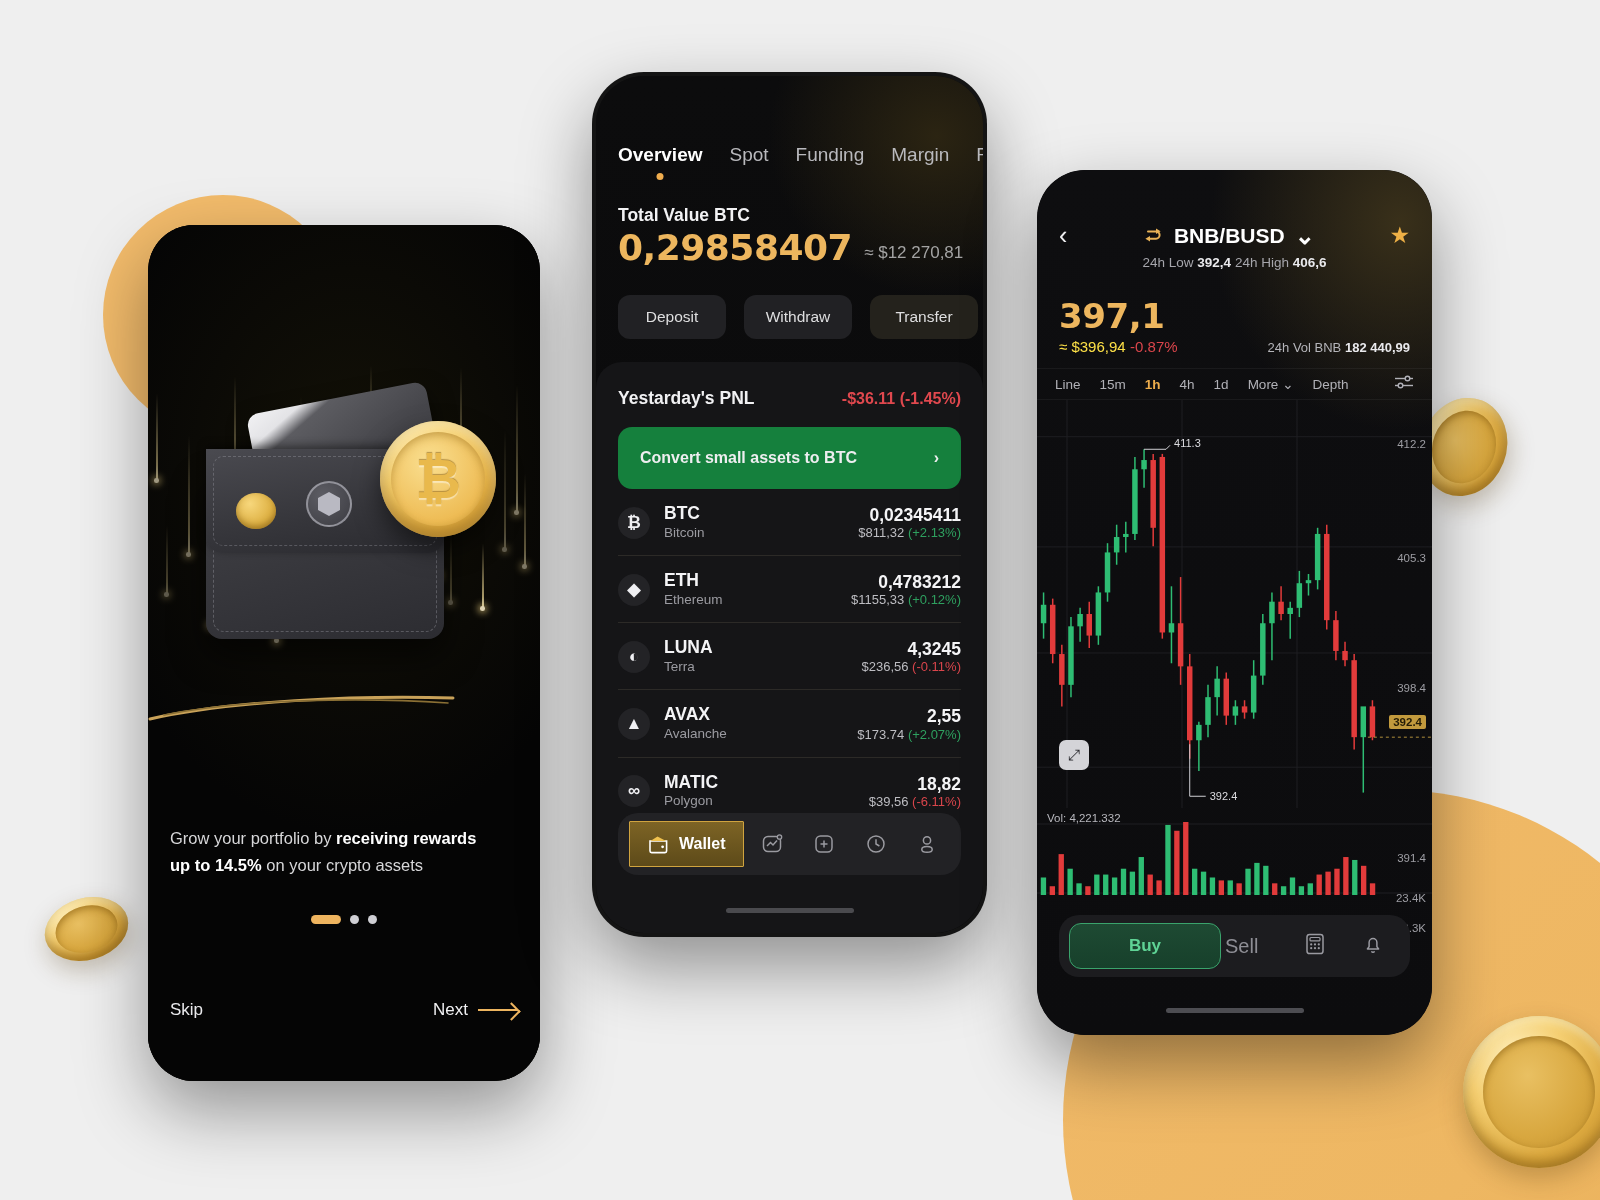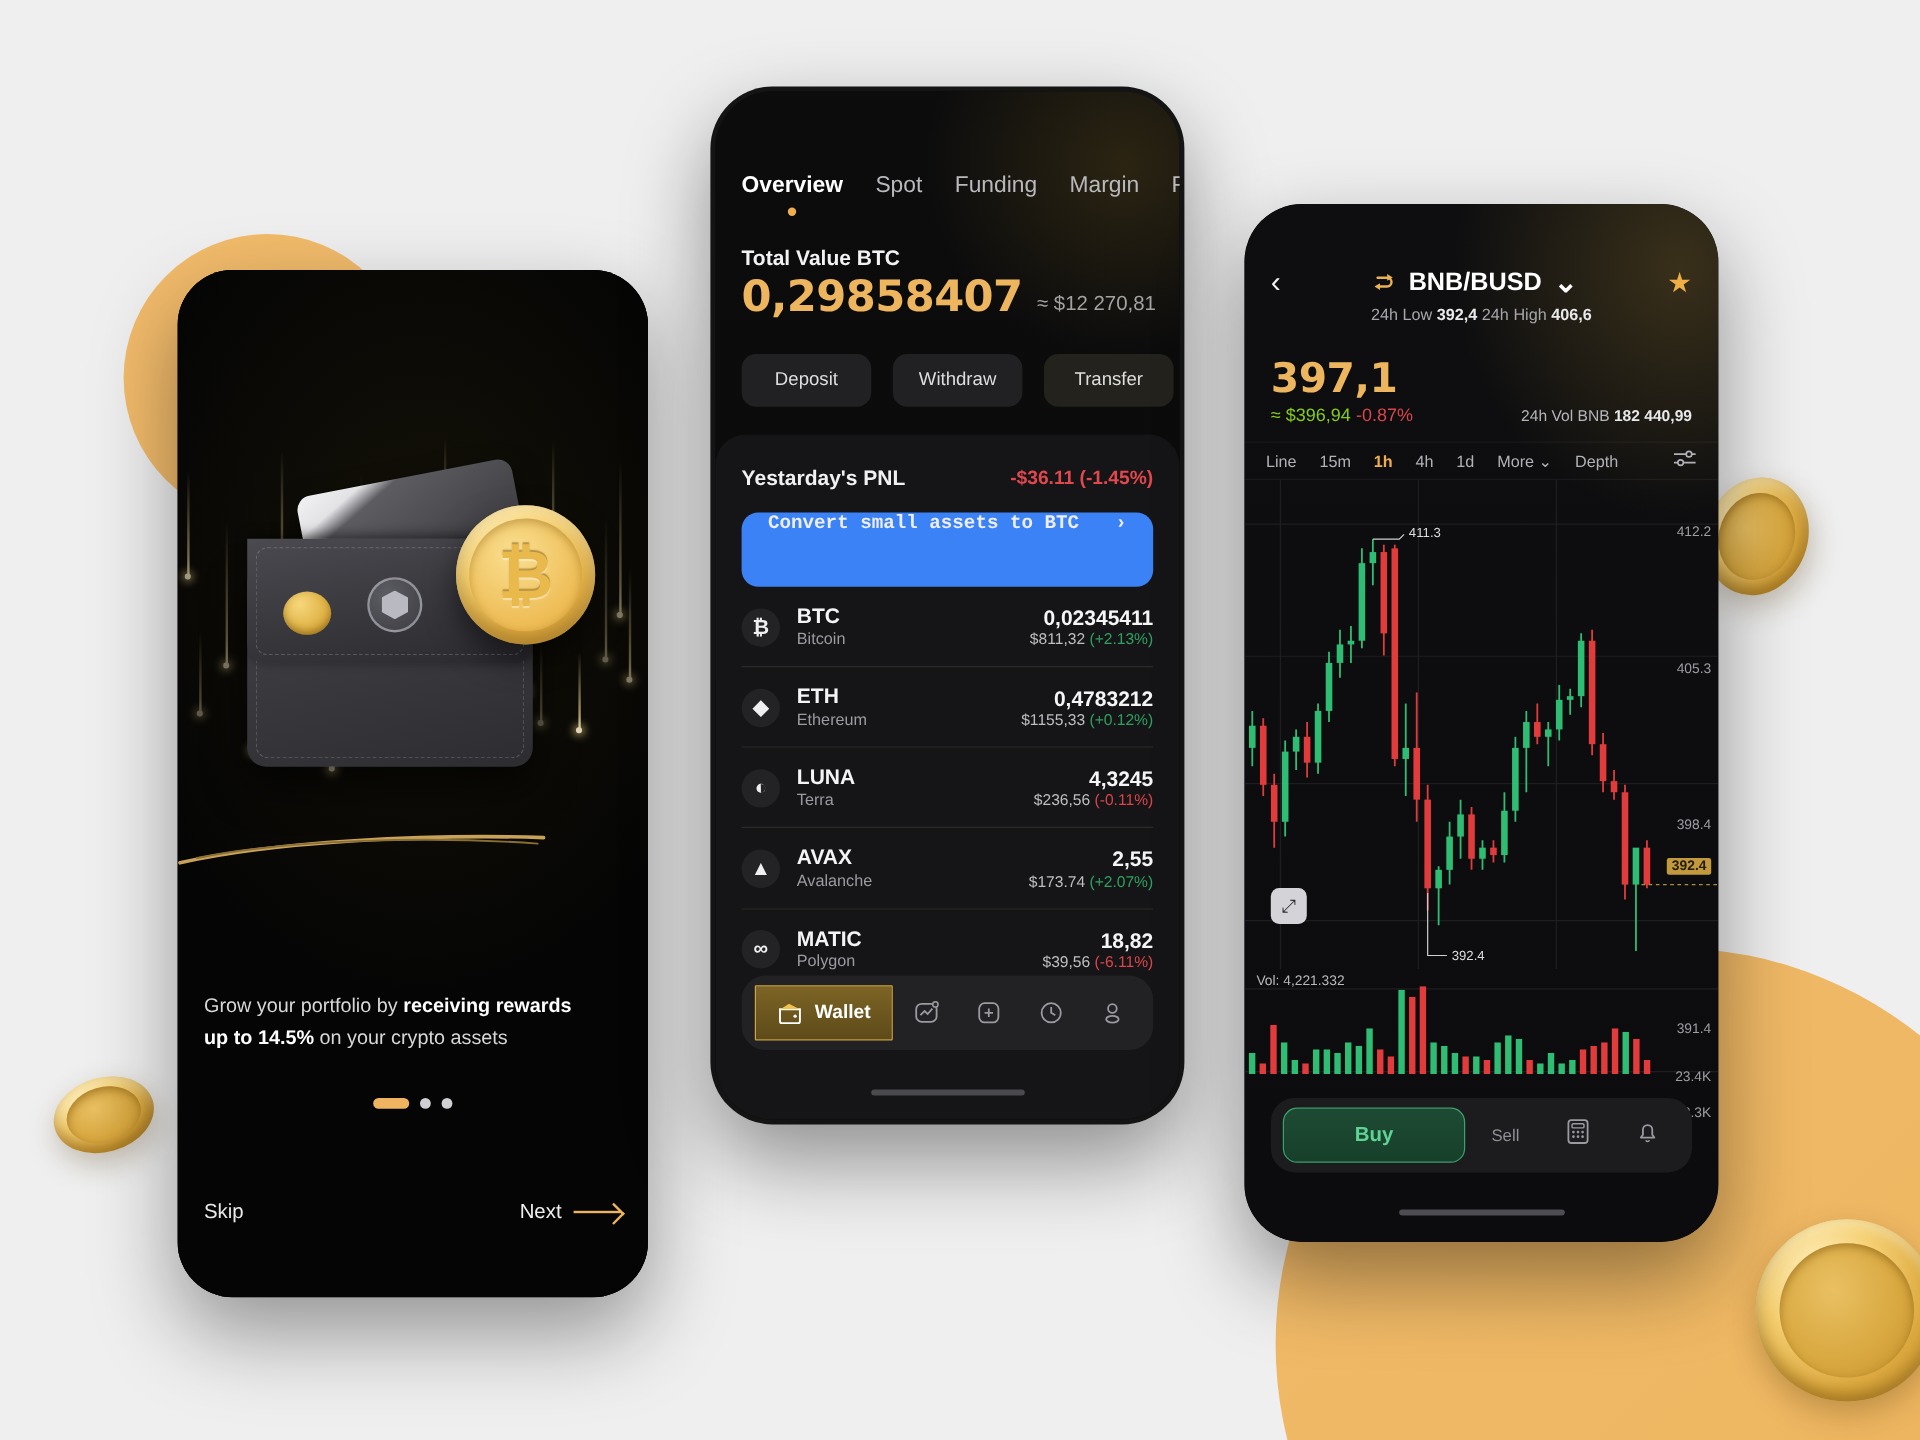--- a/index.html
+++ b/index.html
@@ -212,22 +212,22 @@
 
   .mid-sheet {
     position:absolute; left:0; right:0; top:286px; bottom:0;
     background:#151517; border-radius:26px 26px 0 0;
     padding: 0 22px;
   }
   .pnl-row { display:flex; justify-content:space-between; align-items:center; padding-top:26px; }
   .pnl-label { color:#f1f1f3; font-size:17.5px; font-weight:700; }
   .pnl-value { color:#e0484e; font-size:16px; font-weight:700; }
   .convert {
-    margin-top:18px; height:62px; border-radius:14px; background:#3b82f6;
-    display:flex; justify-content:space-between; padding:0 22px;font-family:Liberation Mono, monospace;
+    margin-top:18px; height:62px; border-radius:14px; background:#15803d;
+    display:flex; align-items:center; justify-content:space-between; padding:0 22px;
   }
   .convert span { color:#eeeef0; font-size:16px; font-weight:700; }
   .chev { color:#d6d6da; font-size:20px; }
 
   .asset {
     display:flex; align-items:center; gap:14px;
     padding:15px 0 14px; border-bottom:1px solid rgba(215,200,160,.12);
   }
   .asset:last-of-type { border-bottom:none; }
   .a-icon {
@@ -270,21 +270,21 @@
   .r-top { display:flex; align-items:center; justify-content:space-between; }
   .r-back { color:#efeff1; font-size:25px; line-height:1; }
   .r-pair { display:flex; align-items:center; gap:10px; color:#fff; font-size:21px; font-weight:700; }
   .r-star { color:#eeb046; font-size:23px; }
   .r-lowhigh { text-align:center; margin-top:6px; color:#a6a6ac; font-size:13.5px; }
   .r-lowhigh b { color:#e9e9ec; }
 
   .r-price-box { position:absolute; left:0; right:0; top:128px; padding:0 22px; }
   .r-price { color:#edb65e; font-size:34px; font-weight:700; letter-spacing:-.4px; line-height:1.1; font-family:"DejaVu Sans","Liberation Sans",sans-serif;}
   .r-sub { display:flex; align-items:baseline; justify-content:space-between; margin-top:3px; }
-  .r-approx { color:#84cc16; font-size:15px; }
+  .r-approx { color:#fde047; font-size:15px; }
   .r-chg { color:#d9454b; font-size:15px; }
   .r-vol { color:#b5b5ba; font-size:13px; white-space:nowrap; }
   .r-vol b { color:#e9e9ec; }
 
   .r-tfs {
     position:absolute; left:0; right:0; top:198px; padding:0 18px;
     display:flex; align-items:center; gap:19px;
     border-top:1px solid rgba(255,255,255,.05);
     border-bottom:1px solid rgba(255,255,255,.05);
     height:32px;
@@ -316,21 +316,21 @@
     position:absolute; left:22px; right:22px; bottom:58px; height:62px;
     border-radius:20px; background:#1c1c1f;
     display:flex; align-items:center; padding:0 10px; gap:4px;
   }
   .buy-btn {
     width:152px; height:46px; border-radius:12px;
     background: linear-gradient(180deg,#1e4a33,#17402b);
     border:1px solid #3aa36c; color:#5fd395; font-size:17px; font-weight:700;
     display:flex;align-items:center;justify-content:center;
   }
-  .sell-btn { flex:1; text-align:center; color:#8e8e95; font-size:14px; }
+  .sell-btn { flex:1; text-align:left; color:#8e8e95; font-size:20px; }
   .t-icon { width:54px; text-align:center; color:#9a9aa1; font-size:20px; }
   .r-home { position:absolute; left:50%; transform:translateX(-50%); bottom:22px; width:138px; height:5px; border-radius:3px; background:#4d4d52; }
 </style>
 </head>
 <body>
 
 <div class="bg-circle-topleft"></div>
 <div class="bg-circle-bottomright"></div>
 <div class="coin3d coin-right"></div>
 <div class="coin3d coin-left"></div>

